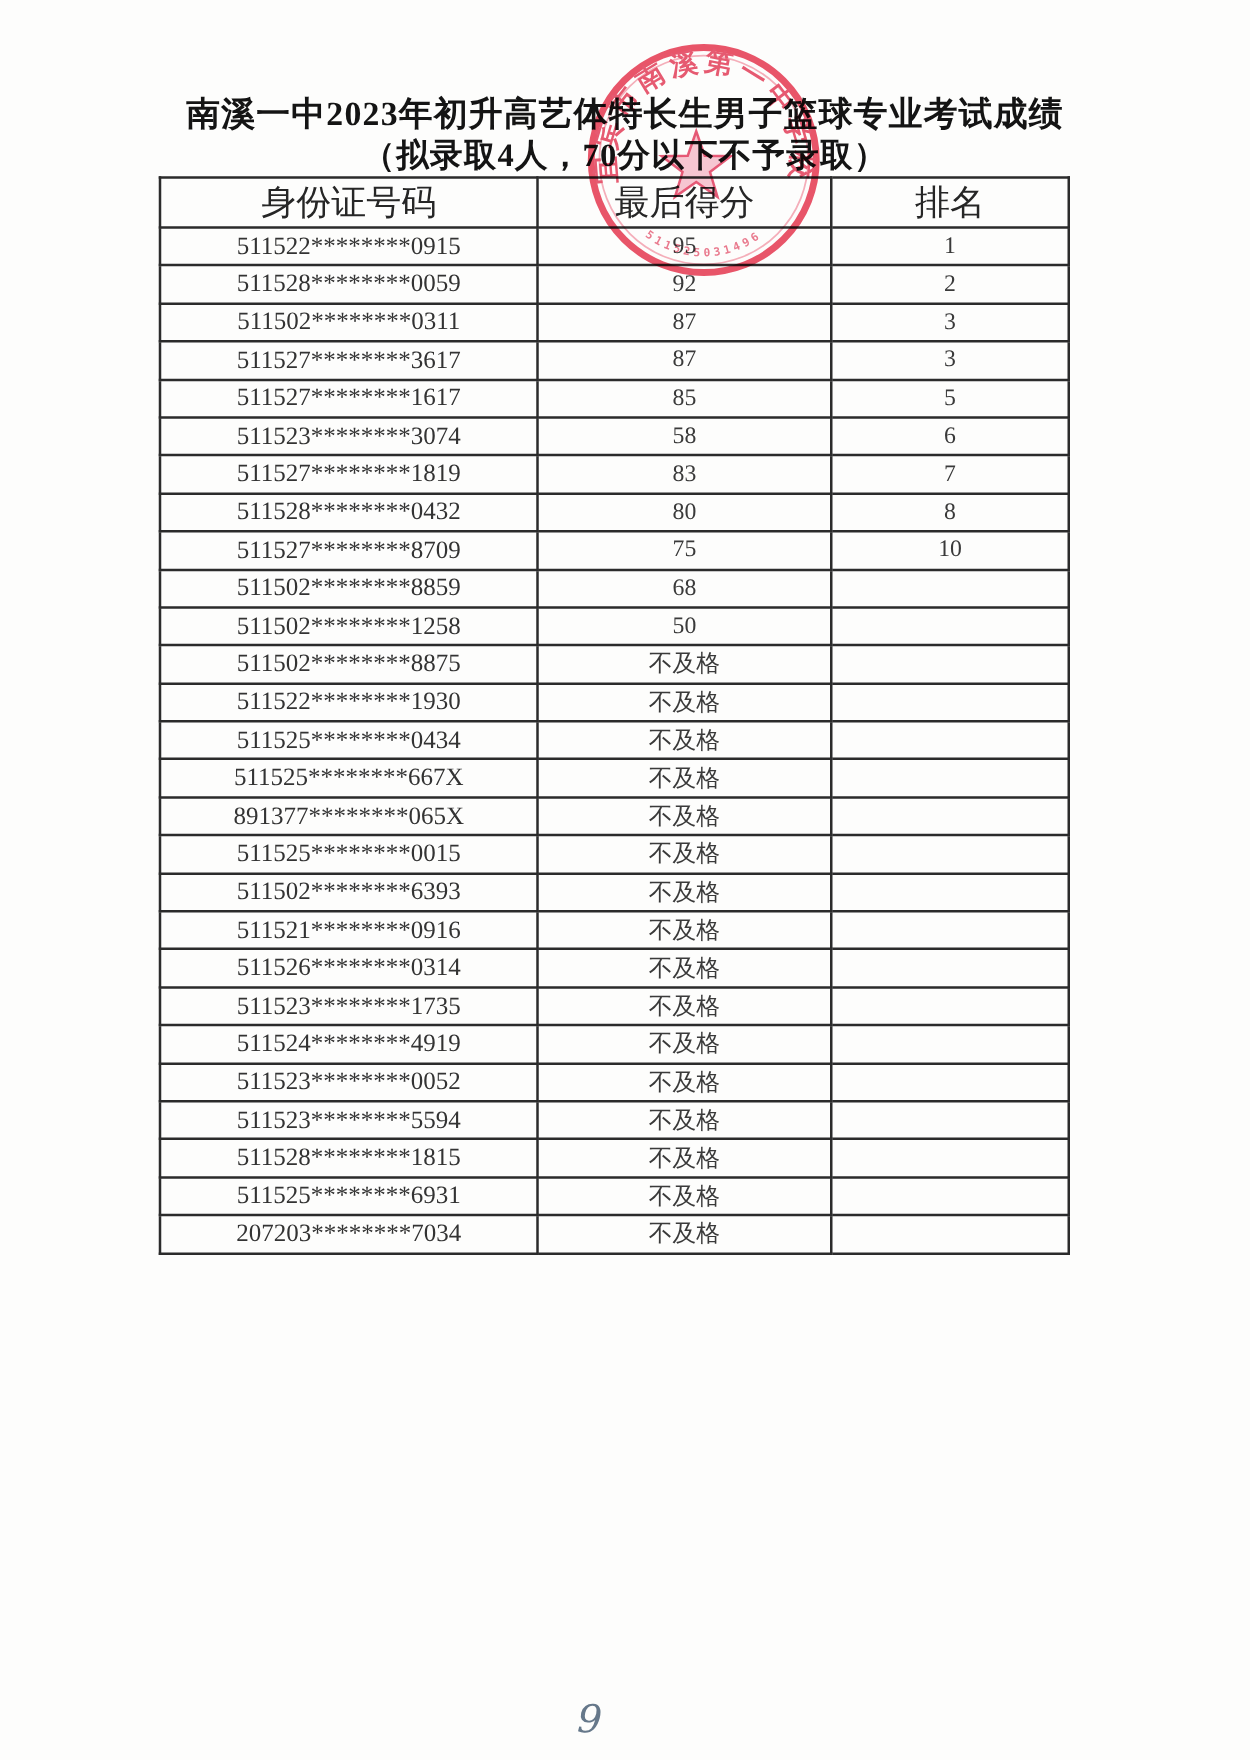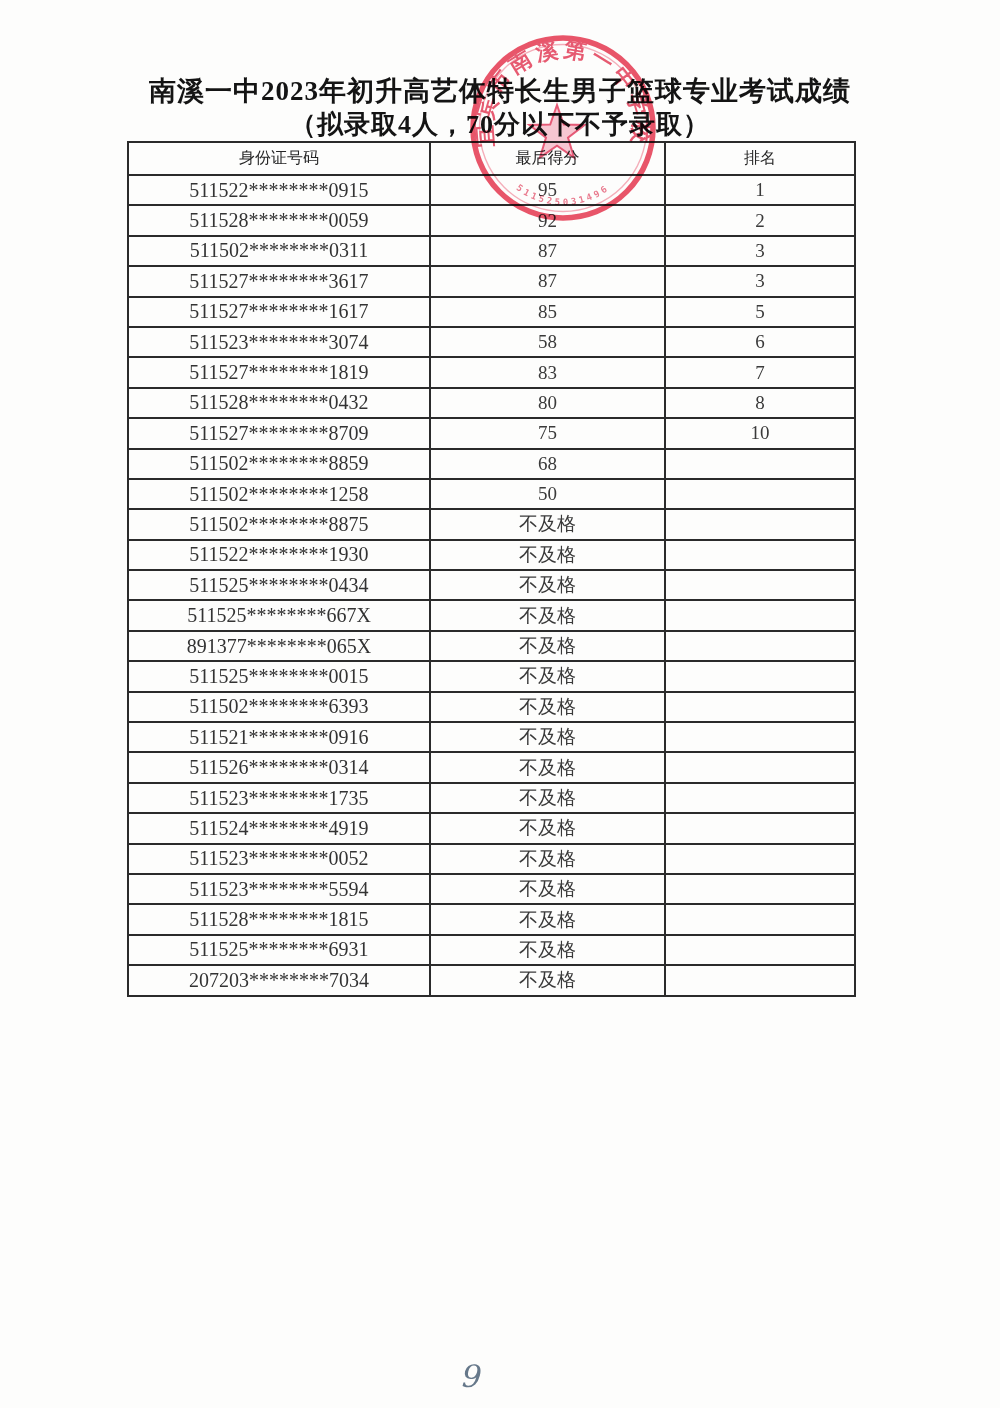--- a/index.html
+++ b/index.html
@@ -28,21 +28,21 @@
     position:absolute; left:127px; top:141px;
     border-collapse:collapse; table-layout:fixed;
     background:transparent;
   }
   table.results th, table.results td {
     border:2px solid #2b2b2b;
     text-align:center; vertical-align:middle;
     padding:0; overflow:hidden; white-space:nowrap;
   }
   table.results th {
-    height:31px; font-size:16px; font-weight:400; color:#262626;
+    height:31px; font-size:28px; font-weight:400; color:#262626;
   }
   table.results td {
     height:28.4px; font-size:20px; color:#333;
   }
   table.results td.score-cell { font-size:19px; color:#3a3a3a; }
   table.results td.rank-cell  { font-size:19px; color:#3a3a3a; }
 
   .stamp {
     position:absolute; left:463px; top:28px;
     width:200px; height:200px;

